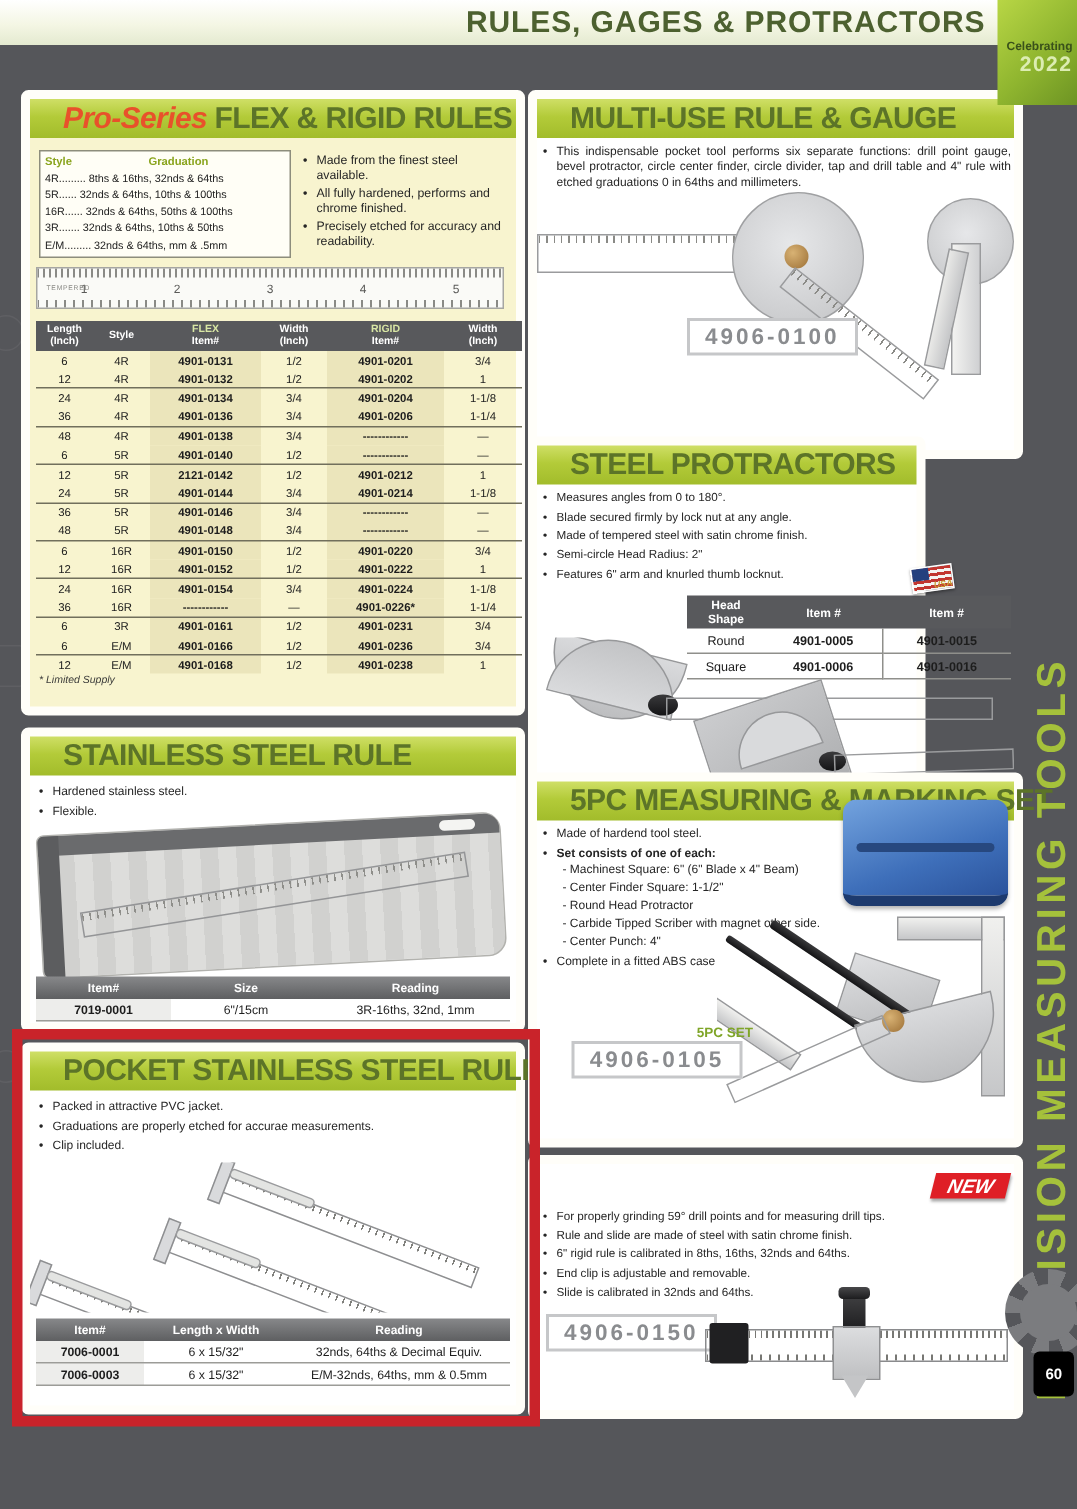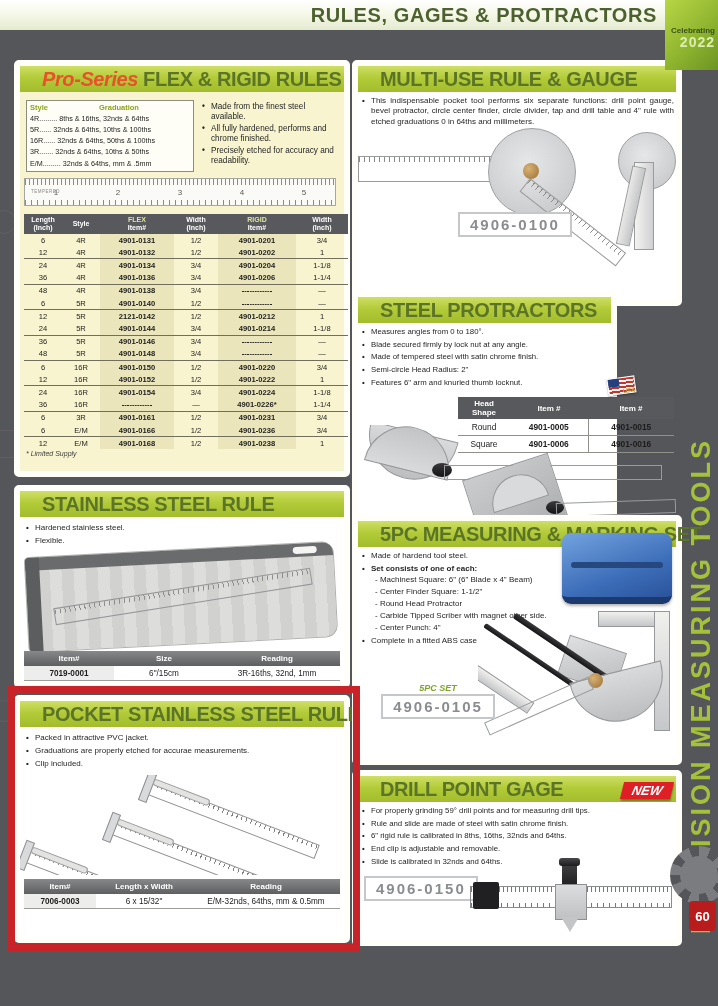--- a/index.html
+++ b/index.html
@@ -98,21 +98,21 @@
   .itembox{position:absolute;background:#fff;border:2px solid #c6c7c9;padding:2px 10px;
            font-size:15px;font-weight:bold;color:#8a8c8f;letter-spacing:2px;white-space:nowrap;}
   .newbadge{position:absolute;background:#df1f26;color:#fff;font-style:italic;font-weight:bold;
             font-size:13px;padding:1px 10px;transform:skewX(-14deg);box-shadow:1px 2px 2px rgba(0,0,0,.35);z-index:3;}
   .case{position:absolute;border-radius:9px;background:linear-gradient(160deg,#73a3de 0%,#3e6fba 60%,#2b539c 100%);
         border-bottom:7px solid #1d3a6e;box-shadow:0 2px 3px rgba(0,0,0,.3);}
   .case .lid{position:absolute;left:8%;right:8%;top:46%;height:6px;background:#27487f;border-radius:3px;}
   .rod{position:absolute;background:linear-gradient(180deg,#3a3a3c,#141416);border-radius:2px;}
   .silver{background:linear-gradient(180deg,#f0f0ee,#c6c7c9);border:1px solid #97989a;position:absolute;}
   .fivebadge{position:absolute;text-align:center;}
-  .fivebadge .tag{font-size:9px;font-weight:bold;font-style:italic;color:#7fa528;margin-bottom:1px;}
+  .fivebadge .tag{font-size:9px;font-weight:bold;color:#7fa528;margin-bottom:1px;text-align:right;}
   
   .dgRule{position:absolute;height:20px;background:linear-gradient(180deg,#f4f4f2,#cfd0d2);border:1px solid #8a8b8d;
           background-image:repeating-linear-gradient(90deg,#777773 0 1px,transparent 1px 4px),
                            repeating-linear-gradient(90deg,#777773 0 1px,transparent 1px 6px);
           background-size:100% 5px,100% 4px;background-position:top,bottom;background-repeat:no-repeat;}
   .dgClip{position:absolute;background:#202022;border-radius:2px;}
   .dgKnob{position:absolute;background:linear-gradient(180deg,#48484a,#1c1c1e);border-radius:3px;}
   .dgPlate{position:absolute;background:linear-gradient(180deg,#dcdddf,#bfc0c2);border:1px solid #8f9092;}
   .dgTri{position:absolute;width:0;height:0;border-left:9px solid transparent;border-right:9px solid transparent;
          border-top:15px solid #c4c5c7;}
@@ -125,22 +125,22 @@
   table.ptab td.c1{border-right:1px solid #8f8f8b;}
   
   .redframe{position:absolute;left:8px;top:686px;width:352px;height:265px;border:7px solid #c9232a;
             box-sizing:border-box;z-index:10;pointer-events:none;}
   .sideText{position:absolute;left:686px;top:1000px;width:628px;transform:rotate(-90deg);
             transform-origin:0 0;font-size:27px;font-weight:bold;color:#a5c13b;letter-spacing:3px;
             white-space:nowrap;text-align:center;}
   .gear{position:absolute;left:670px;top:846px;width:58px;height:58px;border-radius:50%;z-index:1;
         background:repeating-conic-gradient(#7b7c7f 0deg 24deg,#55565a 24deg 45deg);}
   .gear::after{content:"";position:absolute;left:10px;top:10px;right:10px;bottom:10px;border-radius:50%;background:#7b7c7f;}
-  .pageno{position:absolute;left:689px;top:901px;width:27px;height:30px;background:#b91c1c;border-radius:4px;
-          color:#fff;font-size:13px;font-weight:bold;display:flex;align-items:center;justify-content:center;z-index:2;}
+  .pageno{position:absolute;left:689px;top:901px;width:27px;height:30px;background:#000000;border-radius:4px;
+          color:#fff;font-size:10px;font-weight:bold;display:flex;align-items:center;justify-content:center;z-index:2;}
 </style>
 </head>
 <body>
 
 <div class="page">
 
   <div class="hdr">RULES, GAGES &amp; PROTRACTORS</div>
   <div class="logo">
     <span class="l1">Celebrating</span>
     <span class="l2">2022</span>
@@ -409,20 +409,25 @@
     </div>
     <table class="mtab" style="position:absolute;left:4px;top:178px;width:316px;">
       <thead>
           <tr>
             <th class="c0"><span class="l0">Item#</span></th>
             <th class="c1"><span class="l0">Length x Width</span></th>
             <th class="c2"><span class="l0">Reading</span></th>
           </tr>
         </thead>
       <tbody>
+          <tr>
+            <td class="c0">7006-0001</td>
+            <td class="c1">6 x 15/32"</td>
+            <td class="c2">32nds, 64ths &amp; Decimal Equiv.</td>
+          </tr>
           <tr>
             <td class="c0">7006-0003</td>
             <td class="c1">6 x 15/32"</td>
             <td class="c2">E/M-32nds, 64ths, mm &amp; 0.5mm</td>
           </tr>
         </tbody>
       <colgroup>
           <col style="width:72px">
           <col style="width:96px">
           <col style="width:148px">
@@ -537,21 +542,20 @@
       <div class="pivot" style="left:110px;top:66px;width:15px;height:15px;"></div>
       <div class="toolArm" style="left:4px;top:92px;width:112px;height:12px;transform:rotate(-24deg);background-image:none;"></div>
     </div>
     <div class="fivebadge" style="left:16px;top:162px;width:128px;">
       <div class="tag">5PC SET</div>
       <div class="itembox" style="position:relative;display:inline-block;">4906-0105</div>
     </div>
   </div>
 
   <div class="panel" style="left:352px;top:770px;width:330px;height:176px;">
-    <div class="pbar">DRILL POINT GAGE</div>
     <div class="newbadge" style="top:6px;right:4px;">NEW</div>
     <ul class="blist" style="position:absolute;left:4px;top:30px;width:312px;font-size:7.8px;">
         <li>For properly grinding 59° drill points and for measuring drill tips.</li>
         <li>Rule and slide are made of steel with satin chrome finish.</li>
         <li>6" rigid rule is calibrated in 8ths, 16ths, 32nds and 64ths.</li>
         <li>End clip is adjustable and removable.</li>
         <li>Slide is calibrated in 32nds and 64ths.</li>
       </ul>
     <div class="itembox" style="left:6px;top:100px;">4906-0150</div>
     <div class="draw" style="left:112px;top:82px;width:206px;height:76px;">

